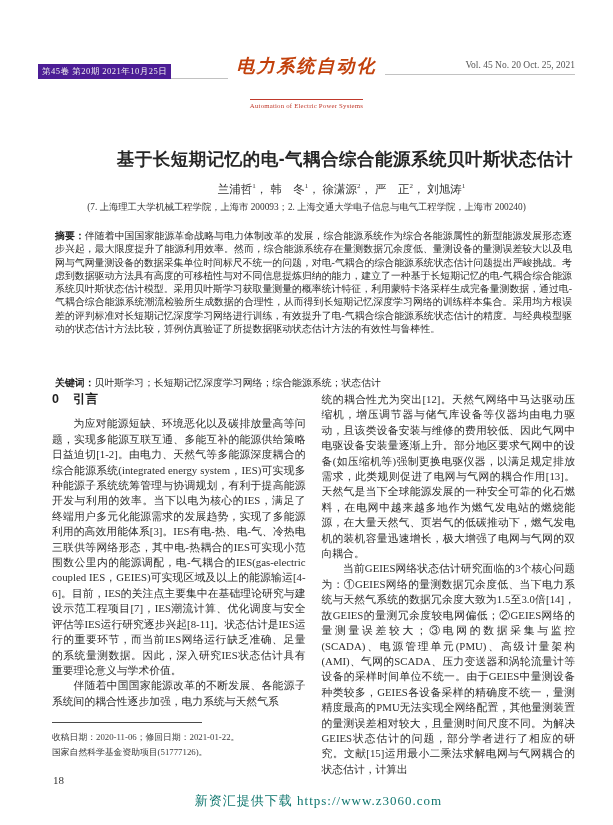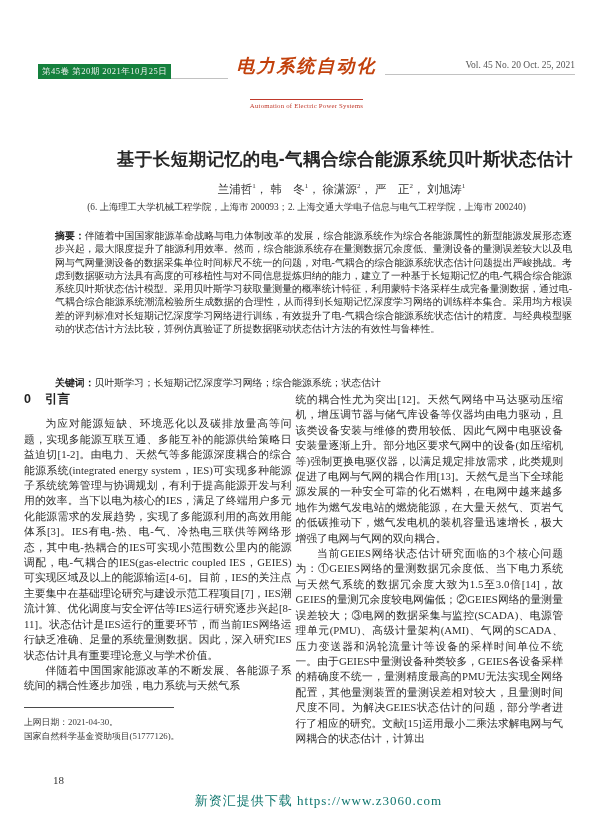--- a/index.html
+++ b/index.html
@@ -10,21 +10,21 @@
     overflow:hidden;
     font-family:"Liberation Serif","DejaVu Serif",serif;
     color:#2f2f2f;
   }
   
   .header{position:absolute;top:60px;left:38px;right:38px;display:flex;align-items:flex-start;}
   .header-left{width:190px;}
   .issue-cn{
     display:inline-block;
     font-size:8.5px;letter-spacing:.5px;
-    background:#15803d;color:#f2f2f2;
+    background:#4c1d95;color:#f2f2f2;
     padding:2px 4px 1px;
     white-space:nowrap;
   }
   .header-left-rule{border-bottom:1px solid #c2c2c2;margin-top:-1px;}
   .doi{font-size:9.5px;color:#4a4a4a;margin-top:4px;white-space:nowrap;}
   .header-center{flex:1;text-align:center;margin-top:-4px;}
   .journal-cn{
     font-size:18px;font-weight:bold;font-style:italic;
     letter-spacing:2px;line-height:20px;
     font-family:"Liberation Serif","DejaVu Serif",serif;
@@ -57,22 +57,22 @@
   .abstract b,.keywords b{
     font-family:"Liberation Sans","DejaVu Sans",sans-serif;
     font-weight:bold;color:#1f1f1f;font-size:9.9px;
   }
   .keywords{
     position:absolute;top:376px;left:55px;right:41px;
     font-size:9.9px;color:#2d2d2d;
   }
   
   .columns{
-    position:absolute;top:392px;left:24px;right:38px;
-    display:flex;gap:4px;
+    position:absolute;top:392px;left:52px;right:38px;
+    display:flex;gap:16px;
   }
   .col{
     width:calc(50% - 8px);
     font-size:10.8px;line-height:15.4px;
     text-align:justify;color:#2d2d2d;
   }
   .section-heading{
     font-family:"Liberation Sans","DejaVu Sans",sans-serif;
     font-weight:bold;font-size:12.5px;color:#1f1f1f;
     margin:0 0 9px 0;
@@ -113,42 +113,42 @@
   <div class="title">基于长短期记忆的电-气耦合综合能源系统贝叶斯状态估计</div>
 
   <div class="authors">
     <span><span>兰浦哲</span><sup>1</sup></span><span>，</span>
     <span><span>韩　冬</span><sup>1</sup></span><span>，</span>
     <span><span>徐潇源</span><sup>2</sup></span><span>，</span>
     <span><span>严　正</span><sup>2</sup></span><span>，</span>
     <span><span>刘旭涛</span><sup>1</sup></span>
   </div>
 
-  <div class="affiliation">(6. 上海理工大学机械工程学院，上海市 200093；2. 上海交通大学电子信息与电气工程学院，上海市 200240)</div>
+  <div class="affiliation">(7. 上海理工大学机械工程学院，上海市 200093；2. 上海交通大学电子信息与电气工程学院，上海市 200240)</div>
 
   <div class="abstract">
     <b>摘要：</b><span>伴随着中国国家能源革命战略与电力体制改革的发展，综合能源系统作为综合各能源属性的新型能源发展形态逐步兴起，最大限度提升了能源利用效率。然而，综合能源系统存在量测数据冗余度低、量测设备的量测误差较大以及电网与气网量测设备的数据采集单位时间标尺不统一的问题，对电-气耦合的综合能源系统状态估计问题提出严峻挑战。考虑到数据驱动方法具有高度的可移植性与对不同信息提炼归纳的能力，建立了一种基于长短期记忆的电-气耦合综合能源系统贝叶斯状态估计模型。采用贝叶斯学习获取量测量的概率统计特征，利用蒙特卡洛采样生成完备量测数据，通过电-气耦合综合能源系统潮流检验所生成数据的合理性，从而得到长短期记忆深度学习网络的训练样本集合。采用均方根误差的评判标准对长短期记忆深度学习网络进行训练，有效提升了电-气耦合综合能源系统状态估计的精度。与经典模型驱动的状态估计方法比较，算例仿真验证了所提数据驱动状态估计方法的有效性与鲁棒性。</span>
   </div>
 
   <div class="keywords">
     <b>关键词：</b><span>贝叶斯学习；长短期记忆深度学习网络；综合能源系统；状态估计</span>
   </div>
 
   <div class="columns">
 
     <div class="col">
       <div class="section-heading">
         <span class="sec-num">0</span><span class="sec-title">引言</span>
       </div>
       <p>为应对能源短缺、环境恶化以及碳排放量高等问题，实现多能源互联互通、多能互补的能源供给策略日益迫切[1-2]。由电力、天然气等多能源深度耦合的综合能源系统(integrated energy system，IES)可实现多种能源子系统统筹管理与协调规划，有利于提高能源开发与利用的效率。当下以电为核心的IES，满足了终端用户多元化能源需求的发展趋势，实现了多能源利用的高效用能体系[3]。IES有电-热、电-气、冷热电三联供等网络形态，其中电-热耦合的IES可实现小范围数公里内的能源调配，电-气耦合的IES(gas-electric coupled IES，GEIES)可实现区域及以上的能源输运[4-6]。目前，IES的关注点主要集中在基础理论研究与建设示范工程项目[7]，IES潮流计算、优化调度与安全评估等IES运行研究逐步兴起[8-11]。状态估计是IES运行的重要环节，而当前IES网络运行缺乏准确、足量的系统量测数据。因此，深入研究IES状态估计具有重要理论意义与学术价值。</p>
       <p>伴随着中国国家能源改革的不断发展、各能源子系统间的耦合性逐步加强，电力系统与天然气系</p>
 
       <div class="fn-rule"></div>
       <div class="footnotes">
-        <div>上网日期：2021-04-30。</div>
+        <div>收稿日期：2020-11-06；修回日期：2021-01-22。</div>
         <div>国家自然科学基金资助项目(51777126)。</div>
       </div>
     </div>
 
     <div class="col">
       <p class="no-indent">统的耦合性尤为突出[12]。天然气网络中马达驱动压缩机，增压调节器与储气库设备等仪器均由电力驱动，且该类设备安装与维修的费用较低、因此气网中电驱设备安装量逐渐上升。部分地区要求气网中的设备(如压缩机等)强制更换电驱仪器，以满足规定排放需求，此类规则促进了电网与气网的耦合作用[13]。天然气是当下全球能源发展的一种安全可靠的化石燃料，在电网中越来越多地作为燃气发电站的燃烧能源，在大量天然气、页岩气的低碳推动下，燃气发电机的装机容量迅速增长，极大增强了电网与气网的双向耦合。</p>
       <p>当前GEIES网络状态估计研究面临的3个核心问题为：①GEIES网络的量测数据冗余度低、当下电力系统与天然气系统的数据冗余度大致为1.5至3.0倍[14]，故GEIES的量测冗余度较电网偏低；②GEIES网络的量测量误差较大；③电网的数据采集与监控(SCADA)、电源管理单元(PMU)、高级计量架构(AMI)、气网的SCADA、压力变送器和涡轮流量计等设备的采样时间单位不统一。由于GEIES中量测设备种类较多，GEIES各设备采样的精确度不统一，量测精度最高的PMU无法实现全网络配置，其他量测装置的量测误差相对较大，且量测时间尺度不同。为解决GEIES状态估计的问题，部分学者进行了相应的研究。文献[15]运用最小二乘法求解电网与气网耦合的状态估计，计算出</p>
     </div>
 
   </div>

